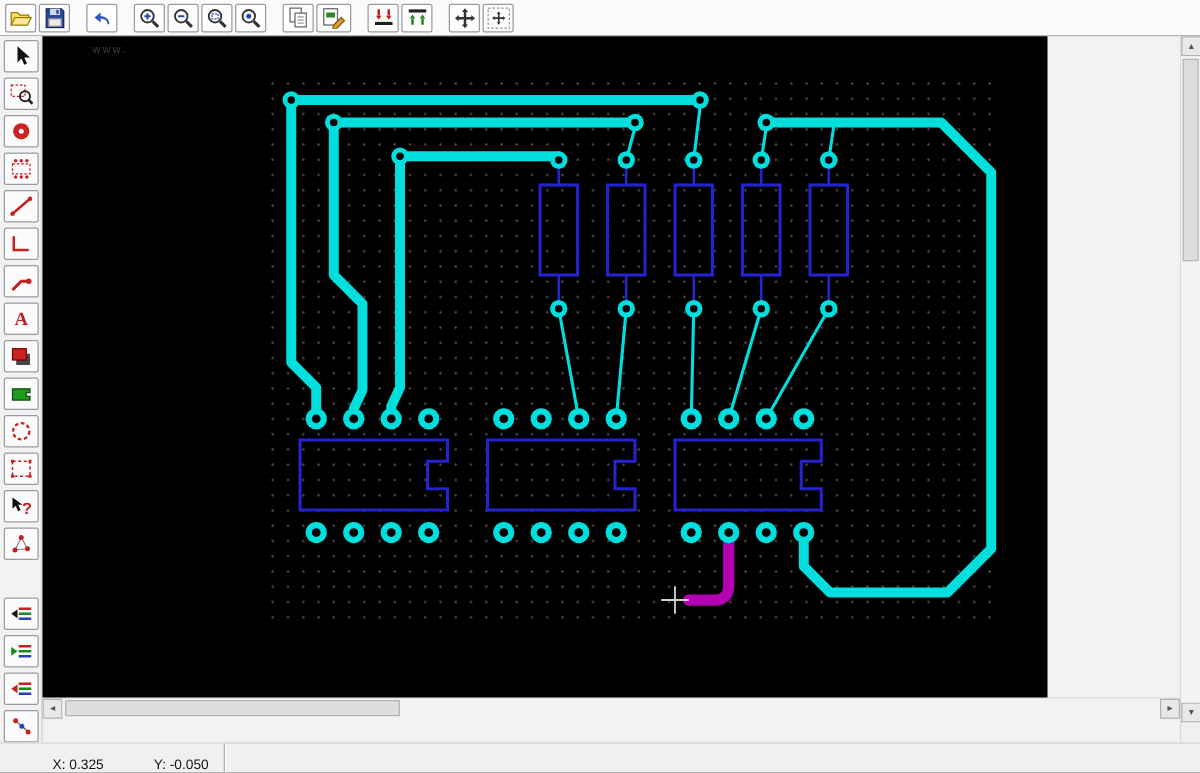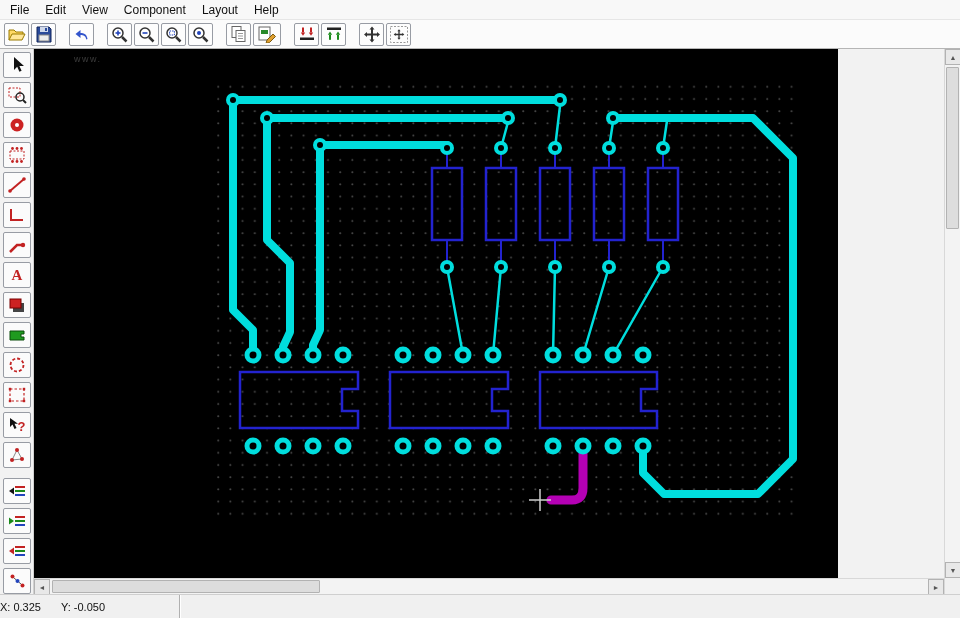--- a/index.html
+++ b/index.html
@@ -47,43 +47,35 @@
   .vtrack{flex:1;position:relative;background:#f3f3f3;}
   .vthumb{position:absolute;left:1px;right:1px;top:2px;height:162px;background:#dddddd;
     border:1px solid #b2b2b2;border-radius:1px;}
   .scorner{width:16px;height:16px;background:#f0f0f0;flex:0 0 auto;}
 
   
   .statusbar{height:24px;background:#f0f0f0;border-top:1px solid #cfcfcf;
     display:flex;align-items:stretch;font-size:11px;color:#111;}
   .spanel{display:flex;align-items:center;border-right:1px solid #b0b0b0;
     box-shadow:1px 0 0 #ffffff;}
-  .spanel.coords{flex:0 0 180px;}
+  .spanel.coords{flex:0 0 180px;padding-left:42px;align-items:flex-end;}
   .spanel.snap{flex:0 0 128px;padding-left:6px;}
   .spanel.msg{flex:1;padding-left:10px;border-right:none;box-shadow:none;}
-  .y-readout{margin-left:20px;}
+  .y-readout{margin-left:40px;}
   .combo{width:80px;height:18px;background:#fff;border:1px solid #7a7a7a;
     display:flex;align-items:center;margin-left:5px;}
   .combo-value{flex:1;padding-left:4px;font-size:11px;white-space:nowrap;}
   .combo-arrow{width:15px;height:16px;background:#e8e8e8;border-left:1px solid #b2b2b2;
     font-size:6px;color:#333;display:flex;align-items:center;justify-content:center;}
 </style>
 </head>
 <body>
 
 <div class="app">
 
-  <div class="menubar">
-    <span class="menu-item">File</span>
-    <span class="menu-item">Edit</span>
-    <span class="menu-item">View</span>
-    <span class="menu-item">Component</span>
-    <span class="menu-item">Layout</span>
-    <span class="menu-item">Help</span>
-  </div>
 
   <div class="toolbar">
     <button class="tbtn">
       <svg width="20" height="18" viewBox="0 0 20 18">
         <path d="M2,15 V5 h5 l2,2 h7 v2" fill="#ffd966" stroke="#9a7b00"></path>
         <path d="M2,15 l3,-6 h13 l-3,6 z" fill="#ffe699" stroke="#9a7b00"></path>
       </svg>
     </button>
     <button class="tbtn">
       <svg width="20" height="18" viewBox="0 0 20 18">

